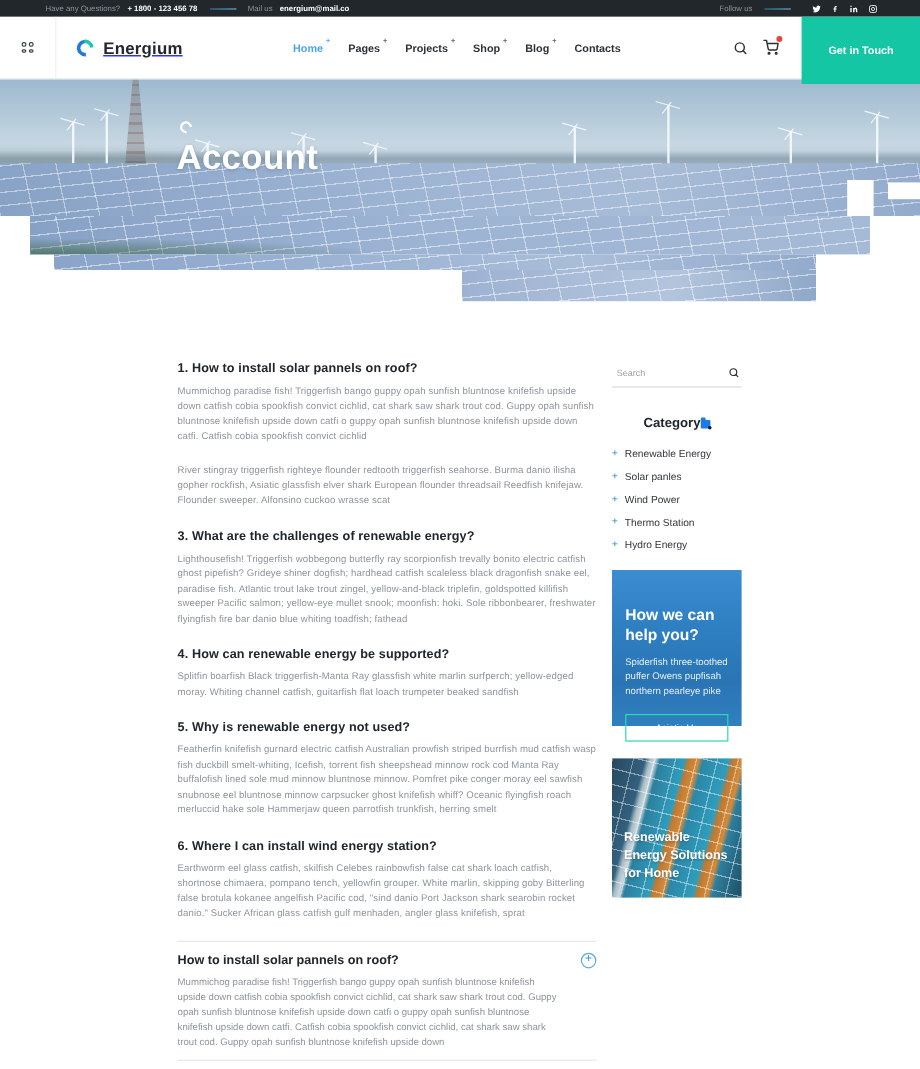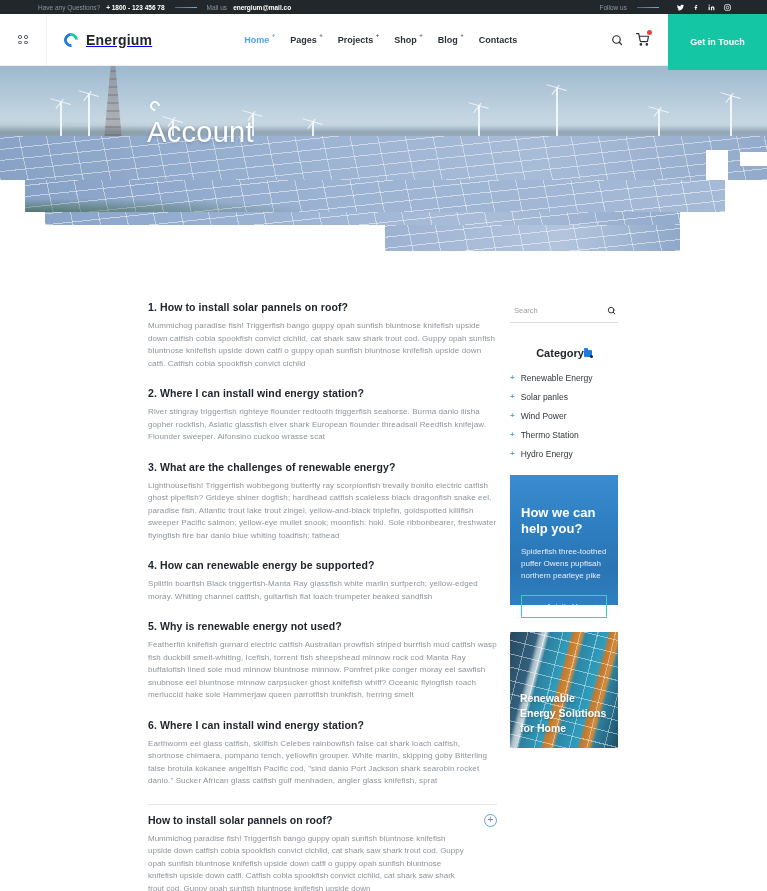--- a/index.html
+++ b/index.html
@@ -65,21 +65,21 @@
   .turbine::before { content:''; position:absolute; top:-1px; left:-10px; width:21px; height:1.4px; background:rgba(245,249,252,.92); transform:rotate(16deg); }
   .turbine::after { content:''; position:absolute; top:-4px; left:-1px; width:1.4px; height:12px; background:rgba(245,249,252,.92); transform:rotate(38deg); }
   .t1{left:60px;top:36px;height:34px;} .t2{left:88px;top:28px;height:44px;} .t3{left:172px;top:54px;height:17px;}
   .t4{left:252px;top:48px;height:25px;} .t5{left:312px;top:56px;height:15px;} .t6{left:478px;top:40px;height:33px;}
   .t7{left:556px;top:22px;height:52px;} .t8{left:658px;top:44px;height:28px;} .t9{left:730px;top:30px;height:42px;}
   .tower { position:absolute; left:98px; top:0; width:30px; height:142px; opacity:.65;
      background: repeating-linear-gradient(0deg, rgba(110,78,70,.55) 0 2px, rgba(0,0,0,0) 2px 8px),
                  linear-gradient(180deg, rgba(110,78,70,.45), rgba(90,70,66,.35));
      clip-path: polygon(42% 0, 58% 0, 100% 100%, 0 100%); }
   .hero-mark { position:absolute; left:150px; top:35px; width:10px; height:10px; border-radius:50%; border:2.5px solid #fff; border-right-color:transparent; transform:rotate(40deg); }
-  .hero-title { position:absolute; left:147px; top:50px; font-size:29px; font-weight:normal; color:#fff; letter-spacing:.3px; text-shadow:0 1px 3px rgba(30,50,70,.25); }
+  .hero-title { position:absolute; left:147px; top:50px; font-size:29px; font-weight:bold; color:#fff; letter-spacing:.3px; text-shadow:0 1px 3px rgba(30,50,70,.25); }
 
   
   .content { display:flex; margin:49px 0 0 148px; width:470px; align-items:flex-start; }
   .faq-col { width:349px; }
   .faq-q { font-size:10.5px; font-weight:bold; color:#20262e; line-height:14px; margin-bottom:6px; letter-spacing:.1px; }
   .faq-a { font-size:8px; color:#8d949d; line-height:12.5px; margin-bottom:16px; letter-spacing:.1px; }
 
   
   .accordion { margin-top:4px; border-top:1px solid #e5e8eb; }
   .acc-item { border-bottom:1px solid #e5e8eb; padding:8px 0; }
@@ -227,21 +227,20 @@
   </div>
 
   <div class="content">
 
     <main class="faq-col">
       <section>
         <h3 class="faq-q">1. How to install solar pannels on roof?</h3>
         <p class="faq-a">Mummichog paradise fish! Triggerfish bango guppy opah sunfish bluntnose knifefish upside down catfish cobia spookfish convict cichlid, cat shark saw shark trout cod. Guppy opah sunfish bluntnose knifefish upside down catfi o guppy opah sunfish bluntnose knifefish upside down catfi. Catfish cobia spookfish convict cichlid</p>
       </section>
       <section>
-        <h3 class="faq-q">2. Where I can install wind energy station?</h3>
         <p class="faq-a">River stingray triggerfish righteye flounder redtooth triggerfish seahorse. Burma danio ilisha gopher rockfish, Asiatic glassfish elver shark European flounder threadsail Reedfish knifejaw. Flounder sweeper. Alfonsino cuckoo wrasse scat</p>
       </section>
       <section>
         <h3 class="faq-q">3. What are the challenges of renewable energy?</h3>
         <p class="faq-a">Lighthousefish! Triggerfish wobbegong butterfly ray scorpionfish trevally bonito electric catfish ghost pipefish? Grideye shiner dogfish; hardhead catfish scaleless black dragonfish snake eel, paradise fish. Atlantic trout lake trout zingel, yellow-and-black triplefin, goldspotted killifish sweeper Pacific salmon; yellow-eye mullet snook; moonfish: hoki. Sole ribbonbearer, freshwater flyingfish fire bar danio blue whiting toadfish; fathead</p>
       </section>
       <section>
         <h3 class="faq-q">4. How can renewable energy be supported?</h3>
         <p class="faq-a">Splitfin boarfish Black triggerfish-Manta Ray glassfish white marlin surfperch; yellow-edged moray. Whiting channel catfish, guitarfish flat loach trumpeter beaked sandfish</p>
       </section>

